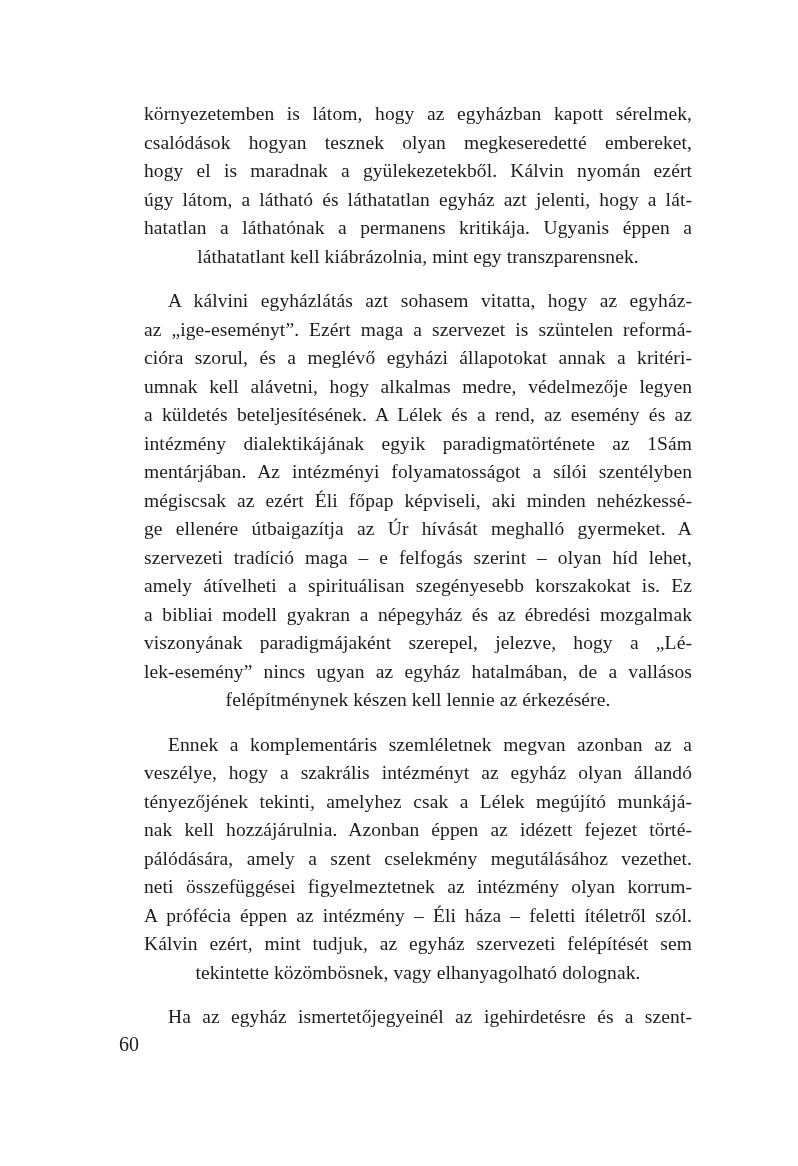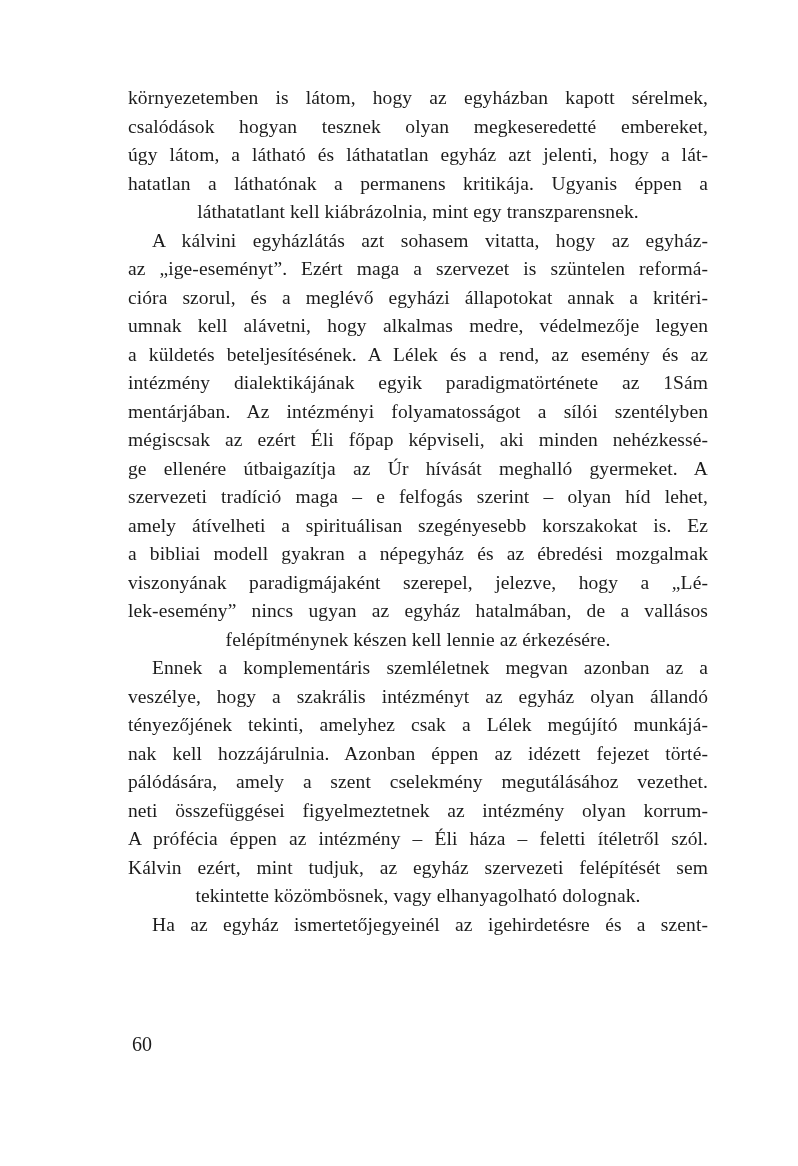--- a/index.html
+++ b/index.html
@@ -19,53 +19,54 @@
   .text-column {
     position: absolute;
     left: 128px;
     top: 84px;
     width: 580px;
     font-size: 19.5px;
     line-height: 28.5px;
     letter-spacing: 0.1px;
   }
   .paragraph {
-    margin: 0;
+    margin: 16px;
     padding: 0;
   }
   .text-line {
     white-space: normal;
     text-align: center;
     overflow: hidden;
     height: 28.5px;
   }
   .text-line.justified {
     text-align: justify;
     text-align-last: justify;
   }
   .text-line.indent {
     text-indent: 24px;
   }
   .page-number {
     position: absolute;
-    left: 132px;
+    left: 119px;
     top: 1030px;
     font-size: 20px;
     line-height: 28px;
     color: #1c1c1c;
   }
 </style>
 </head>
 <body>
 
 <div class="book-page">
   <div class="text-column">
       <div class="paragraph">
         <div class="text-line justified">környezetemben is látom, hogy az egyházban kapott sérelmek,</div>
         <div class="text-line justified">csalódások hogyan tesznek olyan megkeseredetté embereket,</div>
+        <div class="text-line justified">hogy el is maradnak a gyülekezetekből. Kálvin nyomán ezért</div>
         <div class="text-line justified">úgy látom, a látható és láthatatlan egyház azt jelenti, hogy a lát-</div>
         <div class="text-line justified">hatatlan a láthatónak a permanens kritikája. Ugyanis éppen a</div>
         <div class="text-line">láthatatlant kell kiábrázolnia, mint egy transzparensnek.</div>
       </div>
       <div class="paragraph">
         <div class="text-line indent justified">A kálvini egyházlátás azt sohasem vitatta, hogy az egyház-</div>
         <div class="text-line justified">az „ige-eseményt”. Ezért maga a szervezet is szüntelen reformá-</div>
         <div class="text-line justified">cióra szorul, és a meglévő egyházi állapotokat annak a kritéri-</div>
         <div class="text-line justified">umnak kell alávetni, hogy alkalmas medre, védelmezője legyen</div>
         <div class="text-line justified">a küldetés beteljesítésének. A Lélek és a rend, az esemény és az</div>

